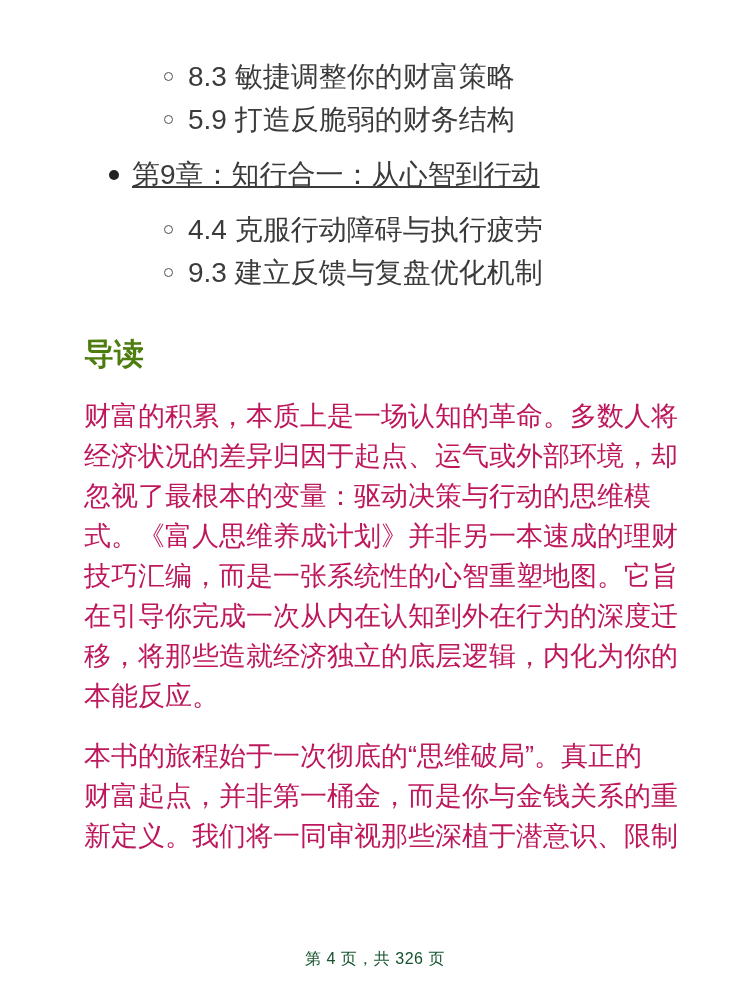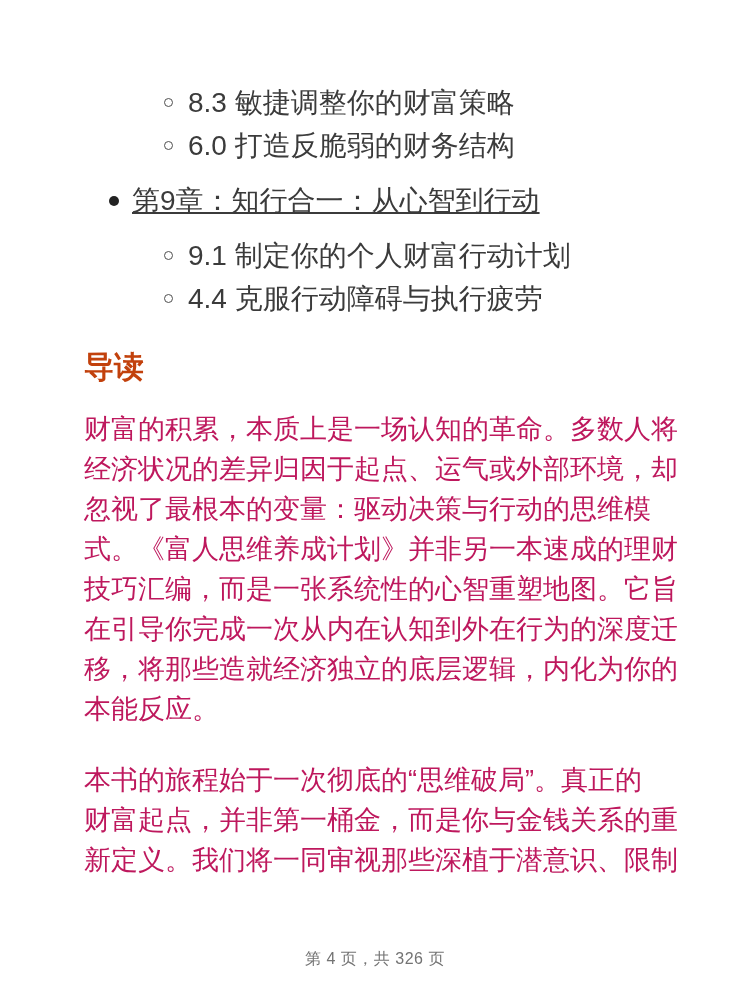--- a/index.html
+++ b/index.html
@@ -12,21 +12,21 @@
     background: #ffffff;
     font-family: "Liberation Sans", "DejaVu Sans", sans-serif;
     color: #3b3b3b;
     position: relative;
     overflow: hidden;
   }
   .page {
     position: absolute;
     inset: 0;
     box-sizing: border-box;
-    padding: 88px 56px 0 84px;
+    padding: 62px 56px 0 84px;
   }
   
   .toc-row {
     display: flex;
     align-items: flex-start;
     font-size: 28px;
     line-height: 30px;
   }
   .toc-row.lvl2 {
     margin: 0 0 13px 80px;
@@ -53,81 +53,81 @@
     background: #222222;
     margin: 10px 13px 0 0;
   }
   .toc-label {
     flex: 1 1 auto;
   }
   
   .section-heading {
     font-size: 30px;
     font-weight: 700;
-    color: #c2410c;
+    color: #4d7c0f;
     line-height: 34px;
-    margin: 36px 0 0 0;
+    margin: 49px 0 0 0;
   }
   .para {
     font-size: 27px;
     line-height: 40px;
     margin: 0;
     white-space: pre-line;
     color: #be185d;
   }
   .para.first {
     margin-top: 25px;
   }
   .para.second {
-    margin-top: 31px;
+    margin-top: 20px;
   }
   
   .footer {
     position: absolute;
     left: 0;
     right: 0;
     bottom: 30px;
     text-align: center;
     font-size: 16px;
-    color: #737373;
+    color: #14532d;
     letter-spacing: 0.5px;
   }
 </style>
 </head>
 <body>
 
 <div class="page">
 
   <div>
 
     <div class="toc-row lvl2">
       <span class="bullet"></span>
       <span class="toc-label">8.3 敏捷调整你的财富策略</span>
     </div>
 
     <div class="toc-row lvl2">
       <span class="bullet"></span>
-      <span class="toc-label">6.0 打造反脆弱的财务结构</span>
+      <span class="toc-label">5.9 打造反脆弱的财务结构</span>
     </div>
 
     <div class="toc-row lvl1">
       <span class="bullet"></span>
       <span class="toc-label">第9章：知行合一：从心智到行动</span>
     </div>
 
-    <div class="toc-row lvl2">
-      <span class="bullet"></span>
-      <span class="toc-label">9.1 制定你的个人财富行动计划</span>
-    </div>
 
     <div class="toc-row lvl2">
       <span class="bullet"></span>
       <span class="toc-label">4.4 克服行动障碍与执行疲劳</span>
     </div>
 
+    <div class="toc-row lvl2">
+      <span class="bullet"></span>
+      <span class="toc-label">9.3 建立反馈与复盘优化机制</span>
+    </div>
 
 
   </div>
 
   <h2 class="section-heading">导读</h2>
 
   <p class="para first">财富的积累，本质上是一场认知的革命。多数人将
 经济状况的差异归因于起点、运气或外部环境，却
 忽视了最根本的变量：驱动决策与行动的思维模
 式。《富人思维养成计划》并非另一本速成的理财

